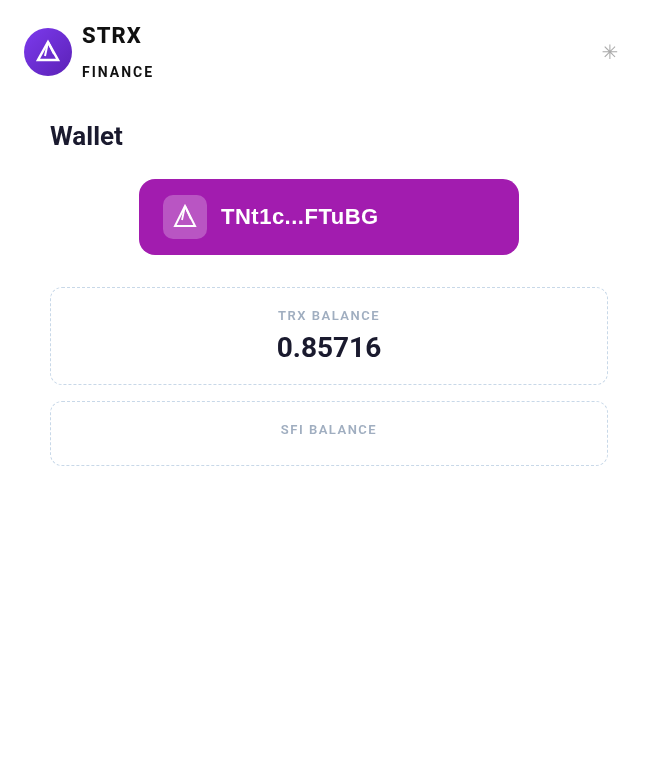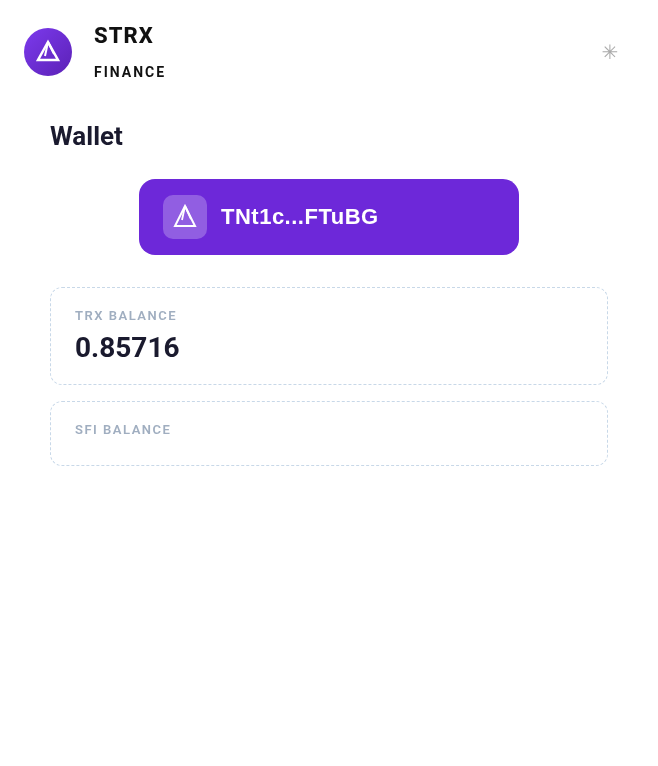--- a/index.html
+++ b/index.html
@@ -19,21 +19,21 @@
     .header {
       display: flex;
       align-items: center;
       justify-content: space-between;
       padding: 24px 32px 16px 24px;
     }
 
     .logo-container {
       display: flex;
       align-items: center;
-      gap: 22px;
+      gap: 10px;
       justify-content: space-between;
     }
 
     .logo-icon {
       width: 48px;
       height: 48px;
       border-radius: 50%;
       background: linear-gradient(135deg, #7c3aed, #5b21b6);
       display: flex;
       align-items: center;
@@ -84,21 +84,21 @@
       font-size: 26px;
       font-weight: 700;
       color: #1a1a2e;
       margin-bottom: 28px;
     }
 
     .wallet-connected-btn {
       display: flex;
       align-items: center;
       gap: 14px;
-      background: #6d28d9;
+      background: #a21caf;
       border-radius: 16px;
       padding: 16px 24px;
       cursor: pointer;
       width: 380px;
       margin: 4px auto 32px auto;
       border: none;
     }
 
     .wallet-btn-icon {
       width: 44px;
@@ -128,20 +128,21 @@
       font-weight: 600;
       color: #d0e8ff;
       margin-top: 2px;
     }
 
     .balance-card {
       border: 1.5px dashed #c8d8e8;
       border-radius: 12px;
       padding: 20px 24px;
       margin-bottom: 16px;
+      text-align: center;
     }
 
     .balance-label {
       font-size: 13px;
       font-weight: 600;
       color: #a0aec0;
       letter-spacing: 1.5px;
       text-transform: uppercase;
       margin-bottom: 8px;
     }

